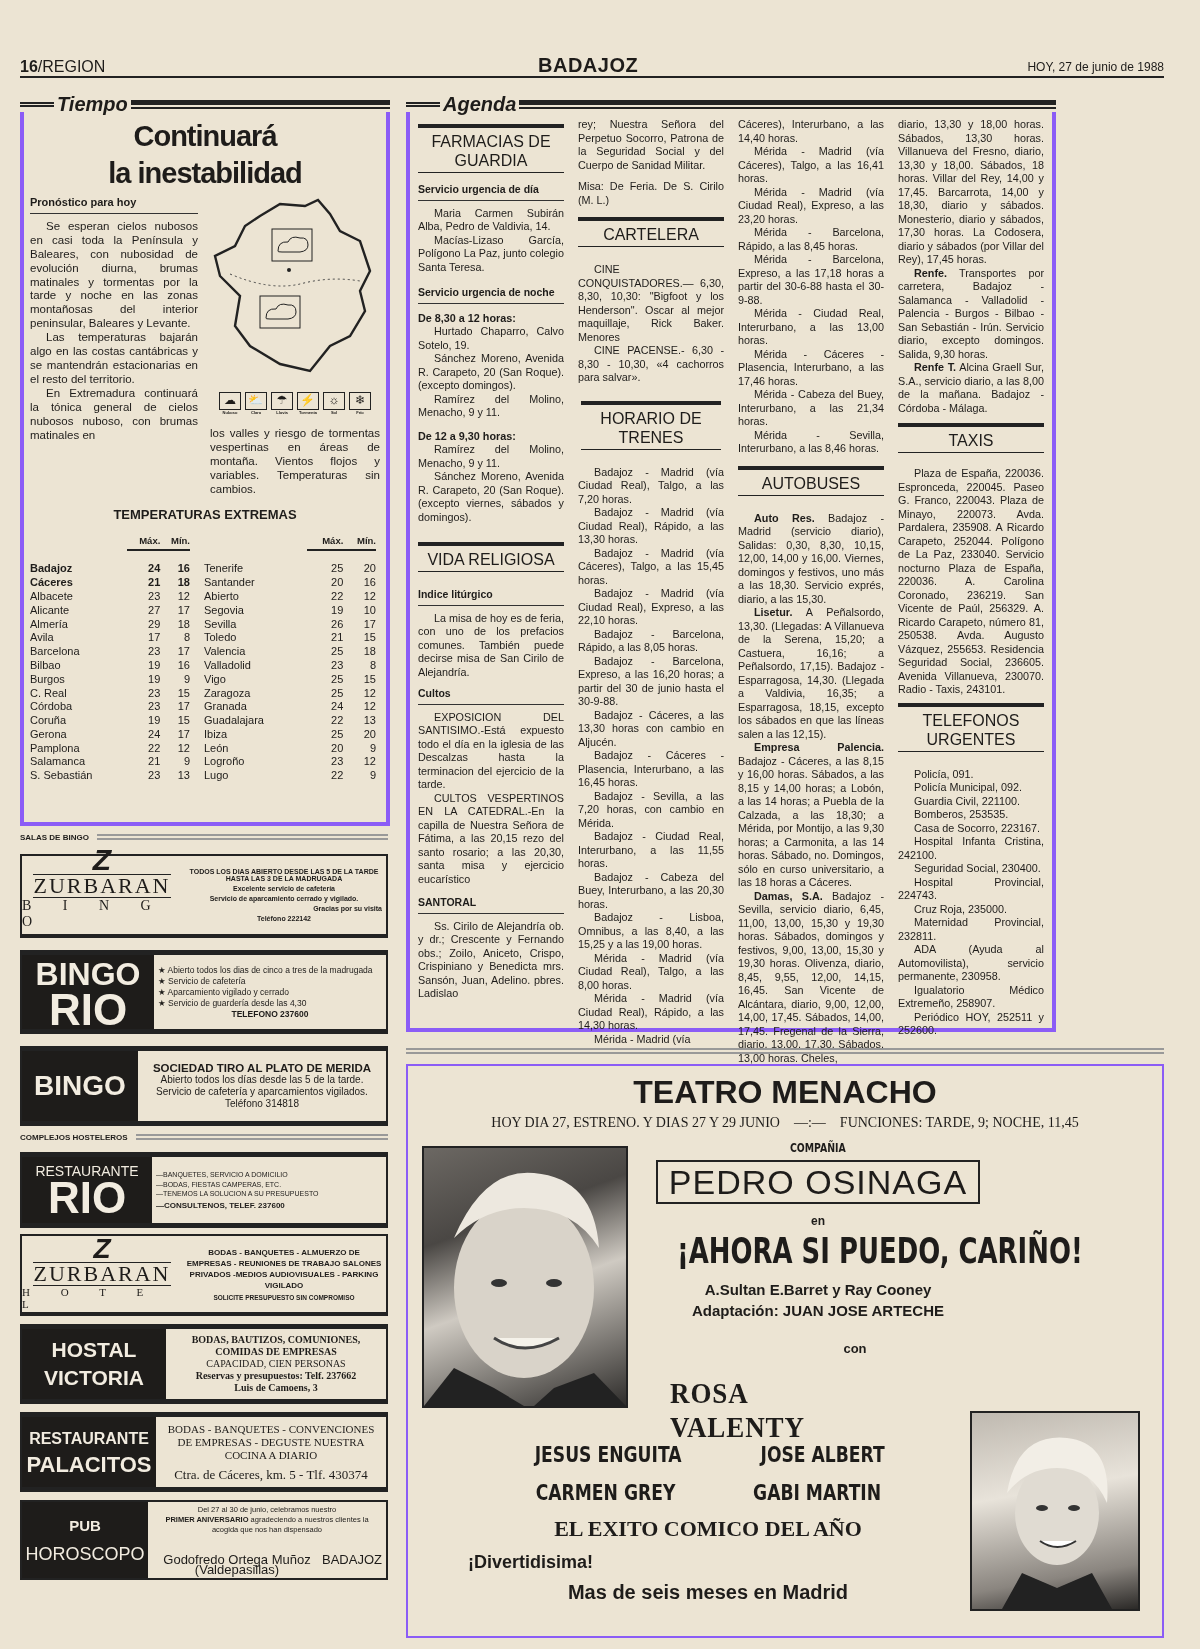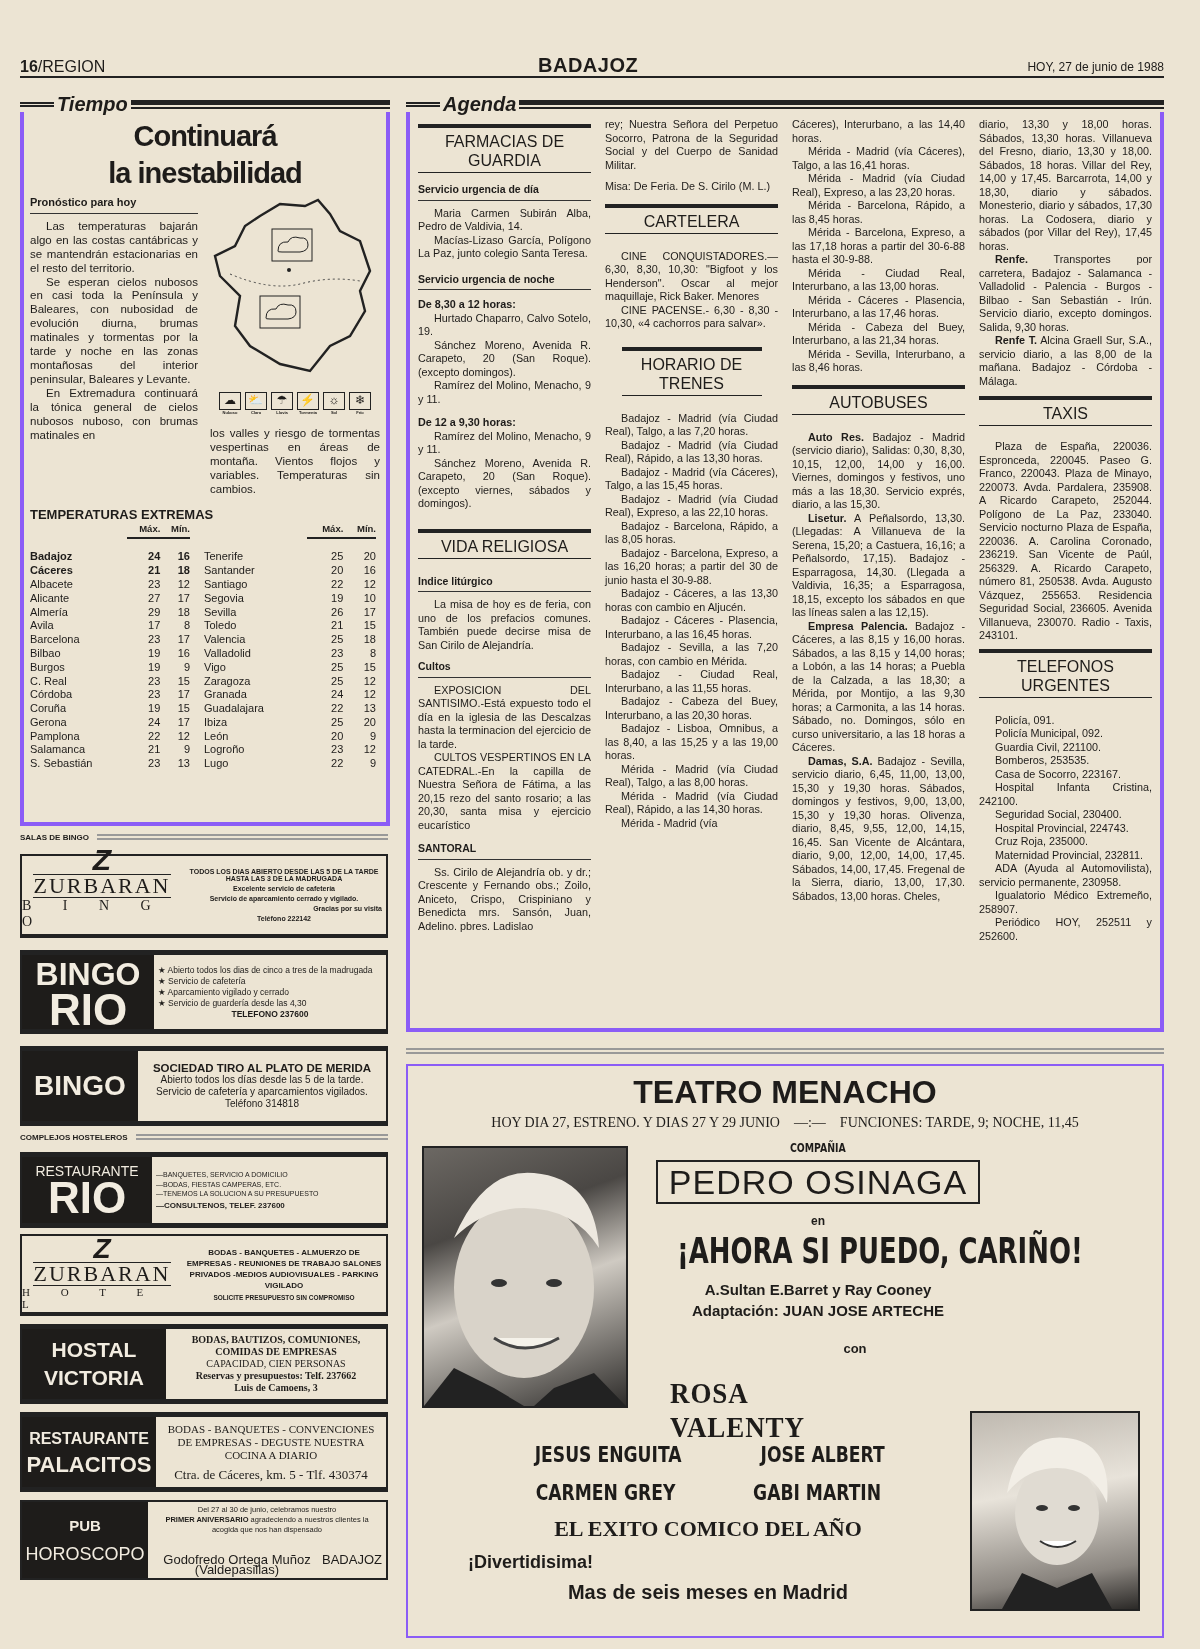--- a/index.html
+++ b/index.html
@@ -47,22 +47,22 @@
       <div class="l2"></div>
     </div>
   <div class="box" style="height:714px;padding:6px 6px 0 6px;border-top:none">
     <div style="text-align:center;font-weight:bold;font-size:29px;line-height:37px;letter-spacing:-1px">
       <div>Continuará</div>
         <div>la inestabilidad</div>
     </div>
     <div style="display:flex;gap:12px;margin-top:4px">
       <div style="width:182px" class="body">
         <div class="sub" style="font-size:11px;margin-top:0">Pronóstico para hoy</div>
+        <p>Se esperan cielos nubosos en casi toda la Península y Baleares, con nubosidad de evolución diurna, brumas matinales y tormentas por la tarde y noche en las zonas montañosas del interior peninsular, Baleares y Levante.</p>
         <p>Las temperaturas bajarán algo en las costas cantábricas y se mantendrán estacionarias en el resto del territorio.</p>
-        <p>Se esperan cielos nubosos en casi toda la Península y Baleares, con nubosidad de evolución diurna, brumas matinales y tormentas por la tarde y noche en las zonas montañosas del interior peninsular, Baleares y Levante.</p>
         <p>En Extremadura continuará la tónica general de cielos nubosos nuboso, con brumas matinales en</p>
       </div>
       <div style="flex:1">
         <svg width="170" height="190" viewBox="0 0 170 190">
           <path d="M50,20 L70,8 L95,10 L108,4 L120,18 L130,35 L150,45 L160,75 L150,95 L155,115 L140,140 L120,150 L100,175 L70,168 L40,150 L25,130 L30,100 L10,80 L5,60 L25,50 L35,30 Z" fill="none" stroke="#222" stroke-width="2.4"></path>
           <path d="M20,78 Q60,95 90,88 Q120,80 150,85" fill="none" stroke="#444" stroke-width="1" stroke-dasharray="2,3"></path>
           <rect x="62" y="33" width="40" height="32" fill="none" stroke="#222"></rect>
           <path d="M68,55 q0,-10 10,-9 q3,-7 12,-4 q8,-1 8,7 q0,6 -8,7 h-18 q-5,0 -4,-1z" fill="none" stroke="#222"></path>
           <rect x="50" y="100" width="40" height="32" fill="none" stroke="#222"></rect>
           <path d="M56,122 q0,-10 10,-9 q3,-7 12,-4 q8,-1 8,7 q0,6 -8,7 h-18 q-5,0 -4,-1z" fill="none" stroke="#222"></path>
@@ -81,21 +81,21 @@
           <span style="width:22px;text-align:center">Claro</span>
           <span style="width:22px;text-align:center">Lluvia</span>
           <span style="width:22px;text-align:center">Tormenta</span>
           <span style="width:22px;text-align:center">Sol</span>
           <span style="width:22px;text-align:center">Frío</span>
         </div>
         <div class="body" style="margin-top:12px">los valles y riesgo de tormentas vespertinas en áreas de montaña. Vientos flojos y variables. Temperaturas sin cambios.</div>
       </div>
     </div>
     <div class="temp" style="margin-top:10px">
-      <div style="text-align:left;font-weight:900;font-size:13px;margin-bottom:0">TEMPERATURAS EXTREMAS</div>
+      <div style="text-align:center;font-weight:900;font-size:13px;margin-bottom:12px">TEMPERATURAS EXTREMAS</div>
       <div style="display:flex;gap:14px">
         <table id="tl" style="width:160px">
             <thead>
               <tr style="font-size:9.5px;font-weight:900">
                 <td></td>
                 <td class="num" style="border-bottom:2px solid #222;padding-bottom:2px">Máx.</td>
                 <td class="num" style="border-bottom:2px solid #222;padding-bottom:2px">Mín.</td>
               </tr>
               <tr>
                 <td style="height:12px"></td>
@@ -200,21 +200,21 @@
                 <td>Tenerife</td>
                 <td class="num">25</td>
                 <td class="num">20</td>
               </tr>
               <tr>
                 <td>Santander</td>
                 <td class="num">20</td>
                 <td class="num">16</td>
               </tr>
               <tr>
-                <td>Santiago</td>
+                <td>Abierto</td>
                 <td class="num">22</td>
                 <td class="num">12</td>
               </tr>
               <tr>
                 <td>Segovia</td>
                 <td class="num">19</td>
                 <td class="num">10</td>
               </tr>
               <tr>
                 <td>Sevilla</td>
@@ -381,21 +381,21 @@
       <div>Del 27 al 30 de junio, celebramos nuestro</div>
       <div><b>PRIMER ANIVERSARIO</b><span> agradeciendo a nuestros clientes la acogida que nos han dispensado</span></div>
       <div style="display:flex;justify-content:center;width:100%;margin-top:20px;font-size:13px">
           <span>Godofredo Ortega Muñoz (Valdepasillas)</span>
           <span>BADAJOZ</span>
         </div>
     </div>
   </div>
 </div>
 
-<div class="abs" style="left:406px;top:96px;width:758px">
+<div class="abs" style="left:406px;top:96px;width:650px">
   <div class="sect">
       <div class="l1"></div>
       <span class="t">Agenda</span>
       <div class="l2"></div>
     </div>
   <div class="box" style="height:920px;border-top:none;display:flex;gap:14px;padding:6px 8px 0 8px">
 
     <div class="body" style="width:176px;font-size:10.8px;line-height:13.5px">
       <div class="cap" style="margin-top:6px">FARMACIAS DE GUARDIA</div>
       <div class="sub">Servicio urgencia de día</div>

